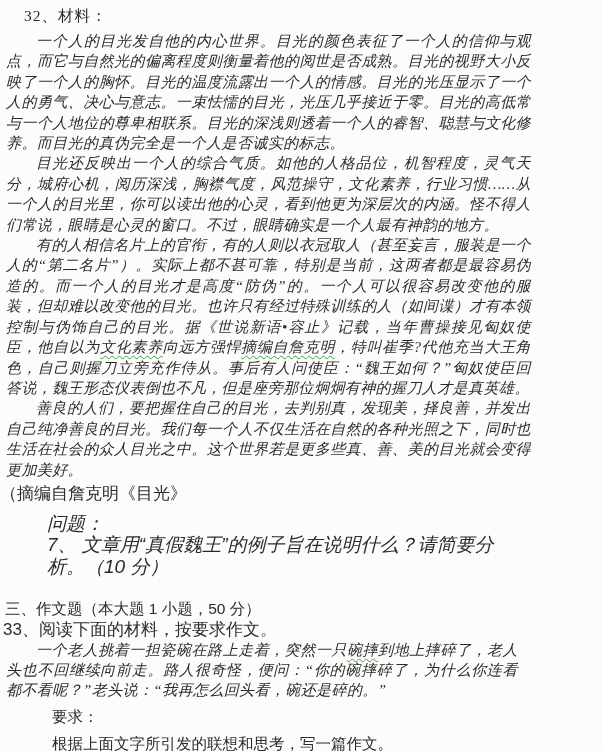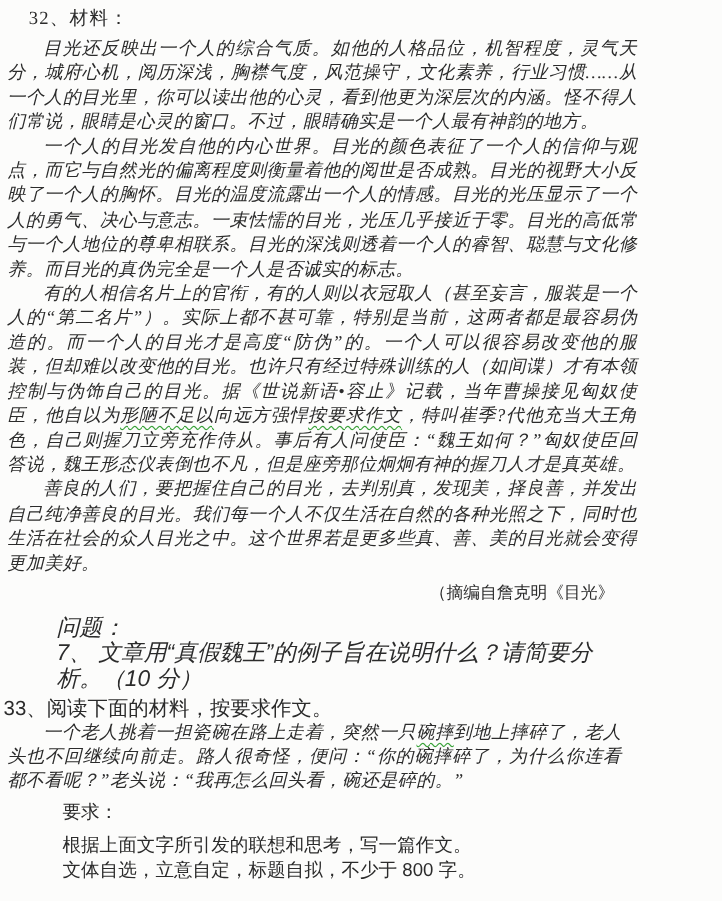--- a/index.html
+++ b/index.html
@@ -45,22 +45,22 @@
   }
   .sq {
     text-decoration: underline;
     text-decoration-style: wavy;
     text-decoration-color: var(--squiggle-color, #3aa33a);
     text-decoration-thickness: 1px;
     text-underline-offset: 3px;
   }
   .attrib {
     margin: 3px 24px 0 0;
-    text-align: right;
-    font-size: 14px;
+    text-align: left;
+    font-size: 17px;
     line-height: 21px;
   }
   .questions {
     margin: 9px 8px 4px 47px;
     font-size: 19px;
     line-height: 21.5px;
     font-style: italic;
   }
   .h3 {
     margin: 22px 0 0 5px;
@@ -86,33 +86,34 @@
   .ind.last  { margin-top: 1px; }
 </style>
 </head>
 <body>
 
 <div class="page">
 
   <div class="h32">32、材料：</div>
 
   <div class="material">
+    <p class="kai">一个人的目光发自他的内心世界。目光的颜色表征了一个人的信仰与观点，而它与自然光的偏离程度则衡量着他的阅世是否成熟。目光的视野大小反映了一个人的胸怀。目光的温度流露出一个人的情感。目光的光压显示了一个人的勇气、决心与意志。一束怯懦的目光，光压几乎接近于零。目光的高低常与一个人地位的尊卑相联系。目光的深浅则透着一个人的睿智、聪慧与文化修养。而目光的真伪完全是一个人是否诚实的标志。</p>
     <p class="kai">目光还反映出一个人的综合气质。如他的人格品位，机智程度，灵气天分，城府心机，阅历深浅，胸襟气度，风范操守，文化素养，行业习惯……从一个人的目光里，你可以读出他的心灵，看到他更为深层次的内涵。怪不得人们常说，眼睛是心灵的窗口。不过，眼睛确实是一个人最有神韵的地方。</p>
-    <p class="kai">一个人的目光发自他的内心世界。目光的颜色表征了一个人的信仰与观点，而它与自然光的偏离程度则衡量着他的阅世是否成熟。目光的视野大小反映了一个人的胸怀。目光的温度流露出一个人的情感。目光的光压显示了一个人的勇气、决心与意志。一束怯懦的目光，光压几乎接近于零。目光的高低常与一个人地位的尊卑相联系。目光的深浅则透着一个人的睿智、聪慧与文化修养。而目光的真伪完全是一个人是否诚实的标志。</p>
-    <p class="kai"><span>有的人相信名片上的官衔，有的人则以衣冠取人（甚至妄言，服装是一个人的“第二名片”）。实际上都不甚可靠，特别是当前，这两者都是最容易伪造的。而一个人的目光才是高度“防伪”的。一个人可以很容易改变他的服装，但却难以改变他的目光。也许只有经过特殊训练的人（如间谍）才有本领控制与伪饰自己的目光。据《世说新语•容止》记载，当年曹操接见匈奴使臣，他自以为</span><span class="sq">形陋不足以</span><span>向远方强悍</span><span class="sq">按要求作文</span><span>，特叫崔季?代他充当大王角色，自己则握刀立旁充作侍从。事后有人问使臣：“魏王如何？”匈奴使臣回答说，魏王形态仪表倒也不凡，但是座旁那位炯炯有神的握刀人才是真英雄。</span></p>
+    <p class="kai"><span>有的人相信名片上的官衔，有的人则以衣冠取人（甚至妄言，服装是一个人的“第二名片”）。实际上都不甚可靠，特别是当前，这两者都是最容易伪造的。而一个人的目光才是高度“防伪”的。一个人可以很容易改变他的服装，但却难以改变他的目光。也许只有经过特殊训练的人（如间谍）才有本领控制与伪饰自己的目光。据《世说新语•容止》记载，当年曹操接见匈奴使臣，他自以为</span><span class="sq">文化素养</span><span>向远方强悍</span><span class="sq">摘编自詹克明</span><span>，特叫崔季?代他充当大王角色，自己则握刀立旁充作侍从。事后有人问使臣：“魏王如何？”匈奴使臣回答说，魏王形态仪表倒也不凡，但是座旁那位炯炯有神的握刀人才是真英雄。</span></p>
     <p class="kai">善良的人们，要把握住自己的目光，去判别真，发现美，择良善，并发出自己纯净善良的目光。我们每一个人不仅生活在自然的各种光照之下，同时也生活在社会的众人目光之中。这个世界若是更多些真、善、美的目光就会变得更加美好。</p>
   </div>
 
   <div class="attrib">（摘编自詹克明《目光》</div>
 
   <div class="questions">
     <div>问题：</div>
     <div>7、 文章用“真假魏王”的例子旨在说明什么？请简要分析。（10 分）</div>
   </div>
 
+  <div class="h3">三、作文题（本大题 1 小题，50 分）</div>
 
   <div class="h33">33、阅读下面的材料，按要求作文。</div>
 
   <p class="kai story"><span>一个老人挑着一担瓷碗在路上走着，突然一只</span><span class="sq">碗摔</span><span>到地上摔碎了，老人头也不回继续向前走。路人很奇怪，便问：“你的碗摔碎了，为什么你连看都不看呢？”老头说：“我再怎么回头看，碗还是碎的。”</span></p>
 
   <div class="ind gap">要求：</div>
 
   <div class="ind first">根据上面文字所引发的联想和思考，写一篇作文。</div>
 
   <div class="ind last">文体自选，立意自定，标题自拟，不少于 800 字。</div>

